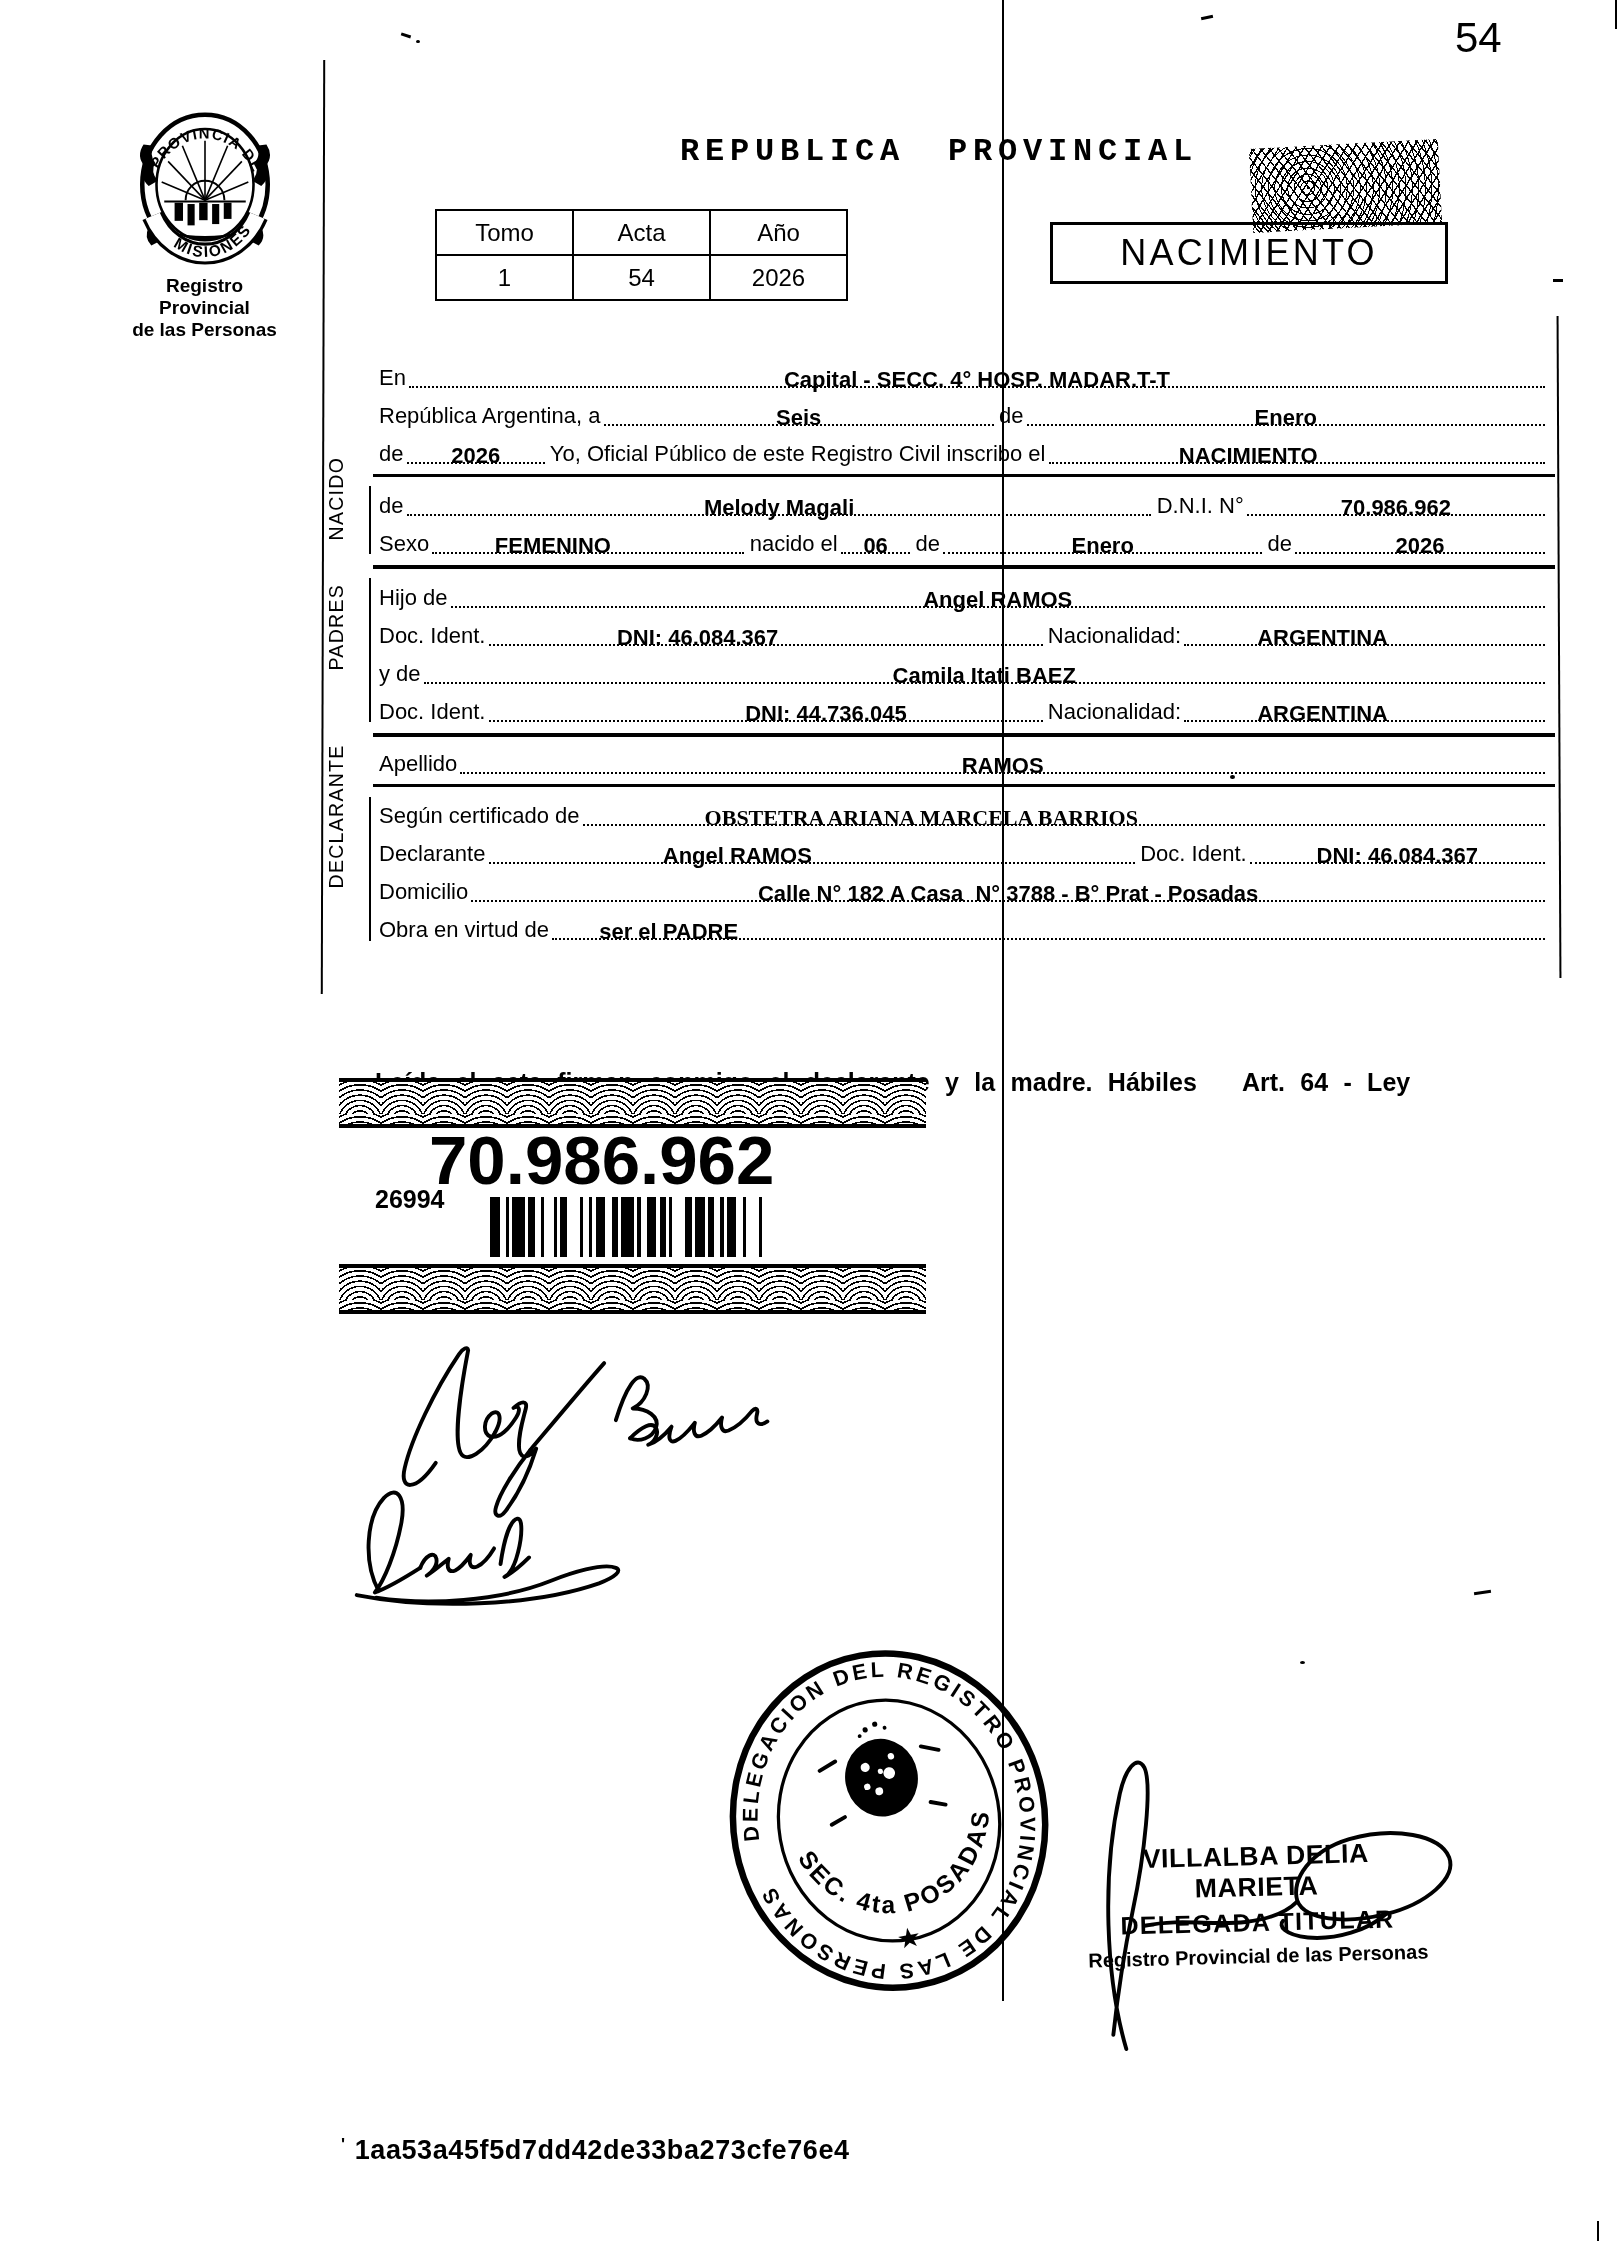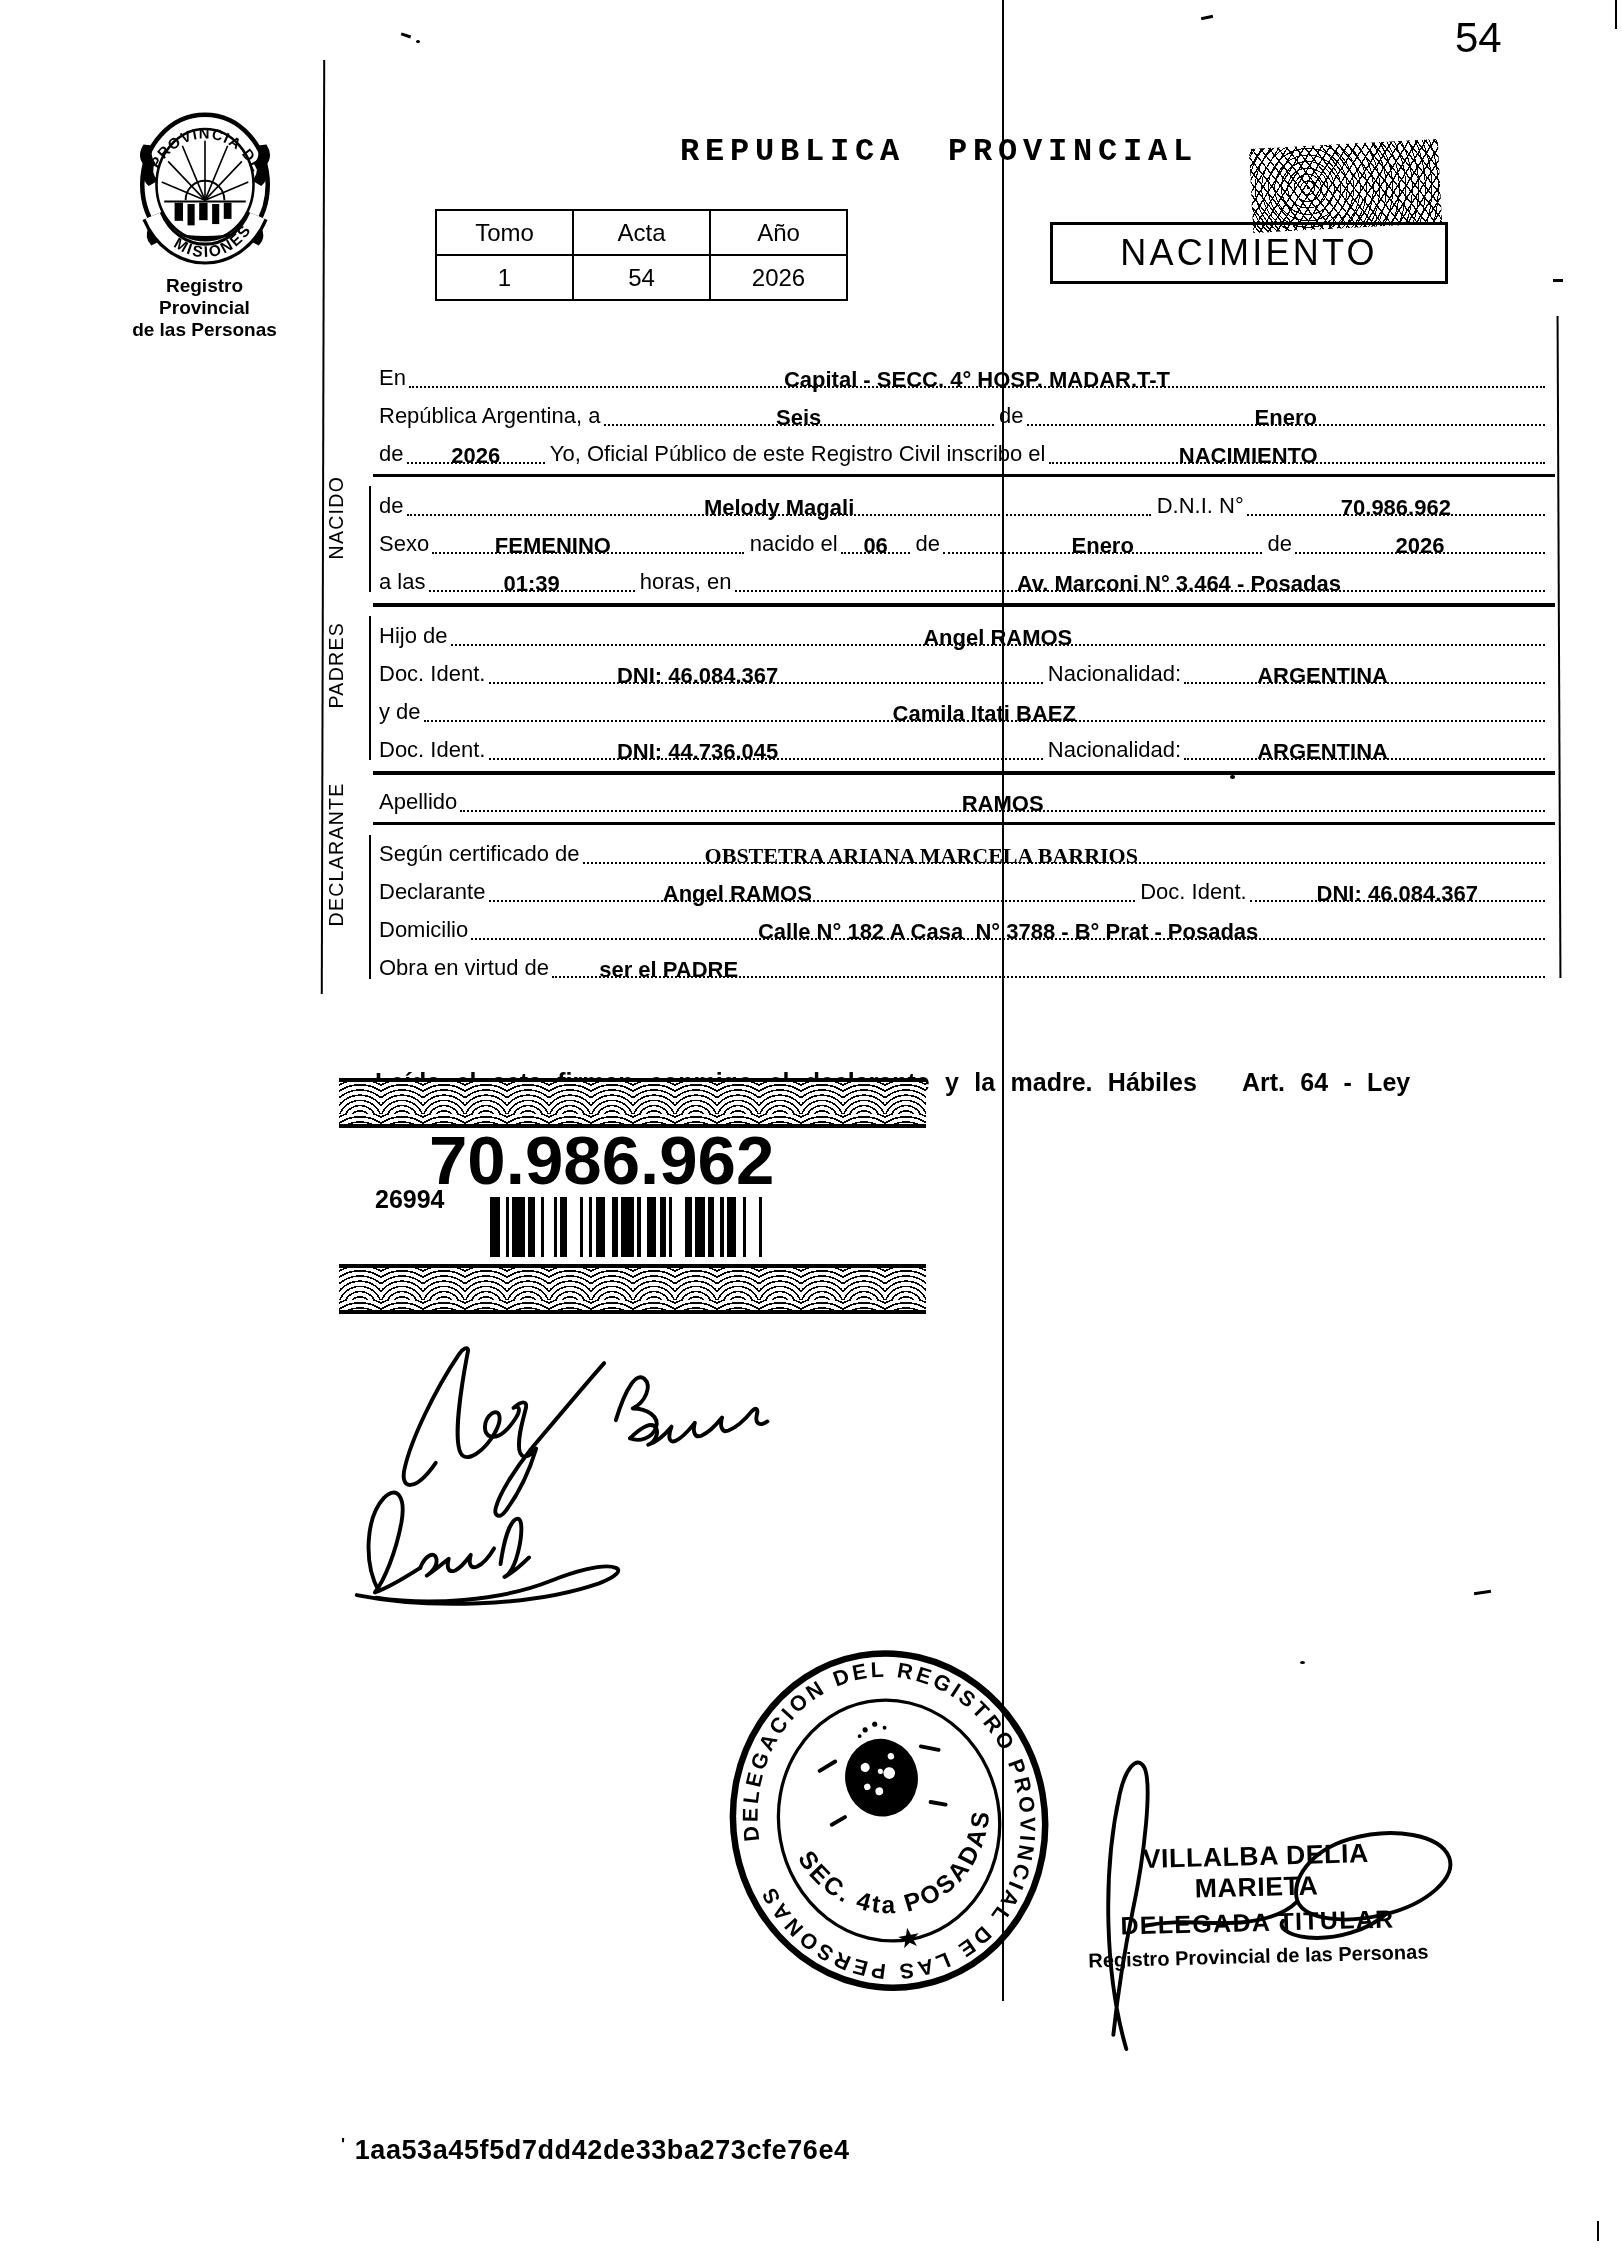--- a/index.html
+++ b/index.html
@@ -211,30 +211,20 @@
           </span>
         <span class="lbl">de</span>
         <span class="fill" style="flex-grow:46;">
             <span class="val">Enero</span>
           </span>
         <span class="lbl">de</span>
         <span class="fill" style="flex-grow:36;">
             <span class="val">2026</span>
           </span>
       </div>
-      <div class="fline">
-        <span class="lbl">a las</span>
-        <span class="fill" style="flex-grow:30;">
-            <span class="val">01:39</span>
-          </span>
-        <span class="lbl">horas, en</span>
-        <span class="fill" style="flex-grow:118;">
-            <span class="val" style="margin-left:78px;">Av. Marconi N° 3.464 - Posadas</span>
-          </span>
-      </div>
     </div>
 
     <div class="rule"></div>
 
     <div class="section">
       <span class="seclabel">PADRES</span>
       <span class="secrule"></span>
       <div class="fline">
         <span class="lbl">Hijo de</span>
         <span class="fill">
@@ -252,21 +242,21 @@
           </span>
       </div>
       <div class="fline">
         <span class="lbl">y de</span>
         <span class="fill">
             <span class="val">Camila Itati BAEZ</span>
           </span>
       </div>
       <div class="fline">
         <span class="lbl">Doc. Ident.</span>
-        <span class="fill" style="flex-grow:83;">
+        <span class="fill" style="flex-grow:83;justify-content:flex-end;">
             <span class="val" style="margin-right:136px;">DNI: 44.736.045</span>
           </span>
         <span class="lbl">Nacionalidad:</span>
         <span class="fill" style="flex-grow:54;">
             <span class="val" style="margin-right:84px;">ARGENTINA</span>
           </span>
       </div>
     </div>
 
     <div class="rule"></div>

